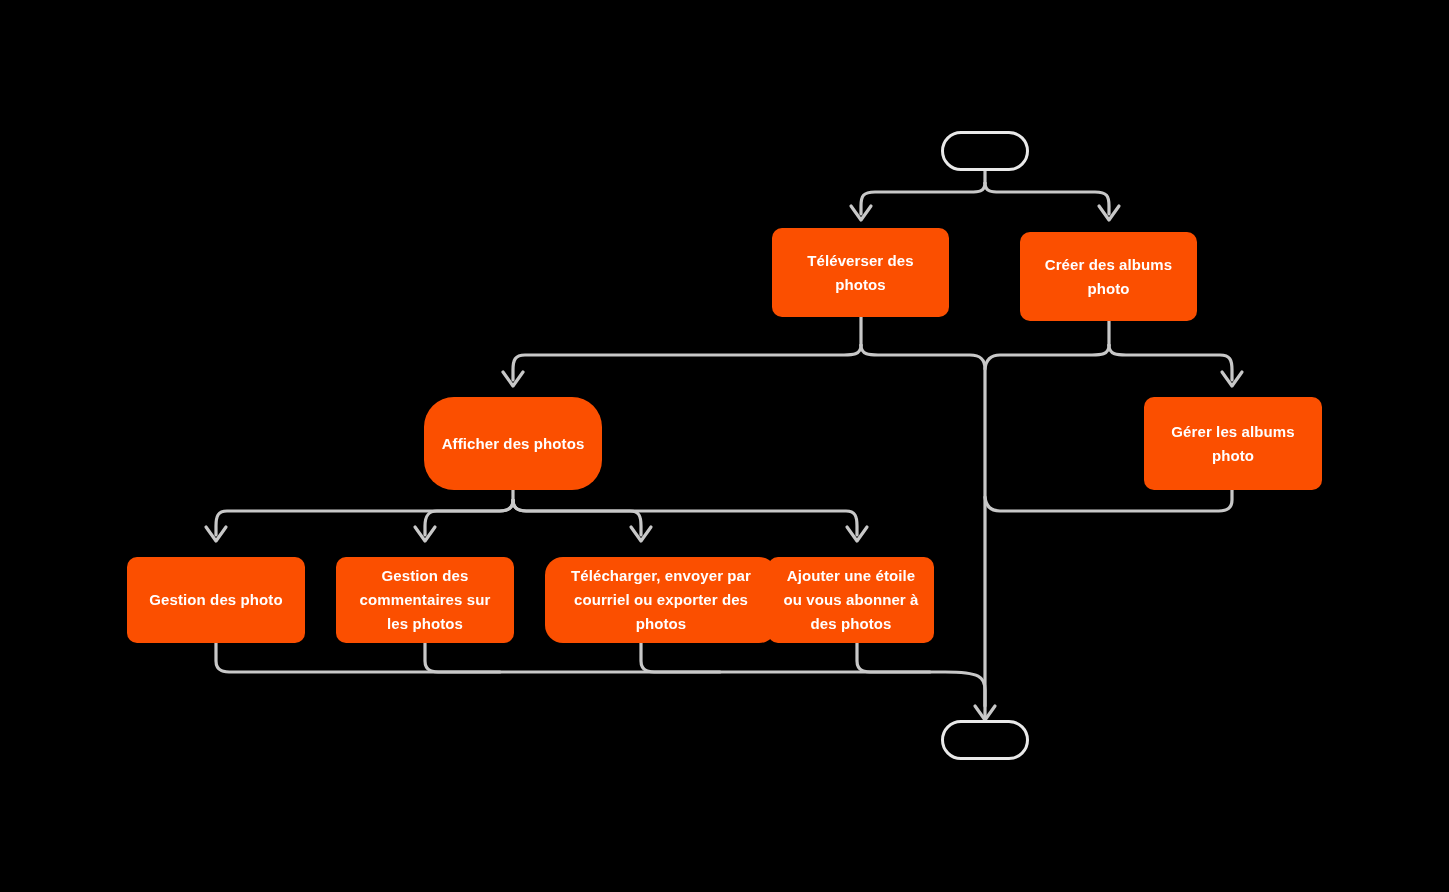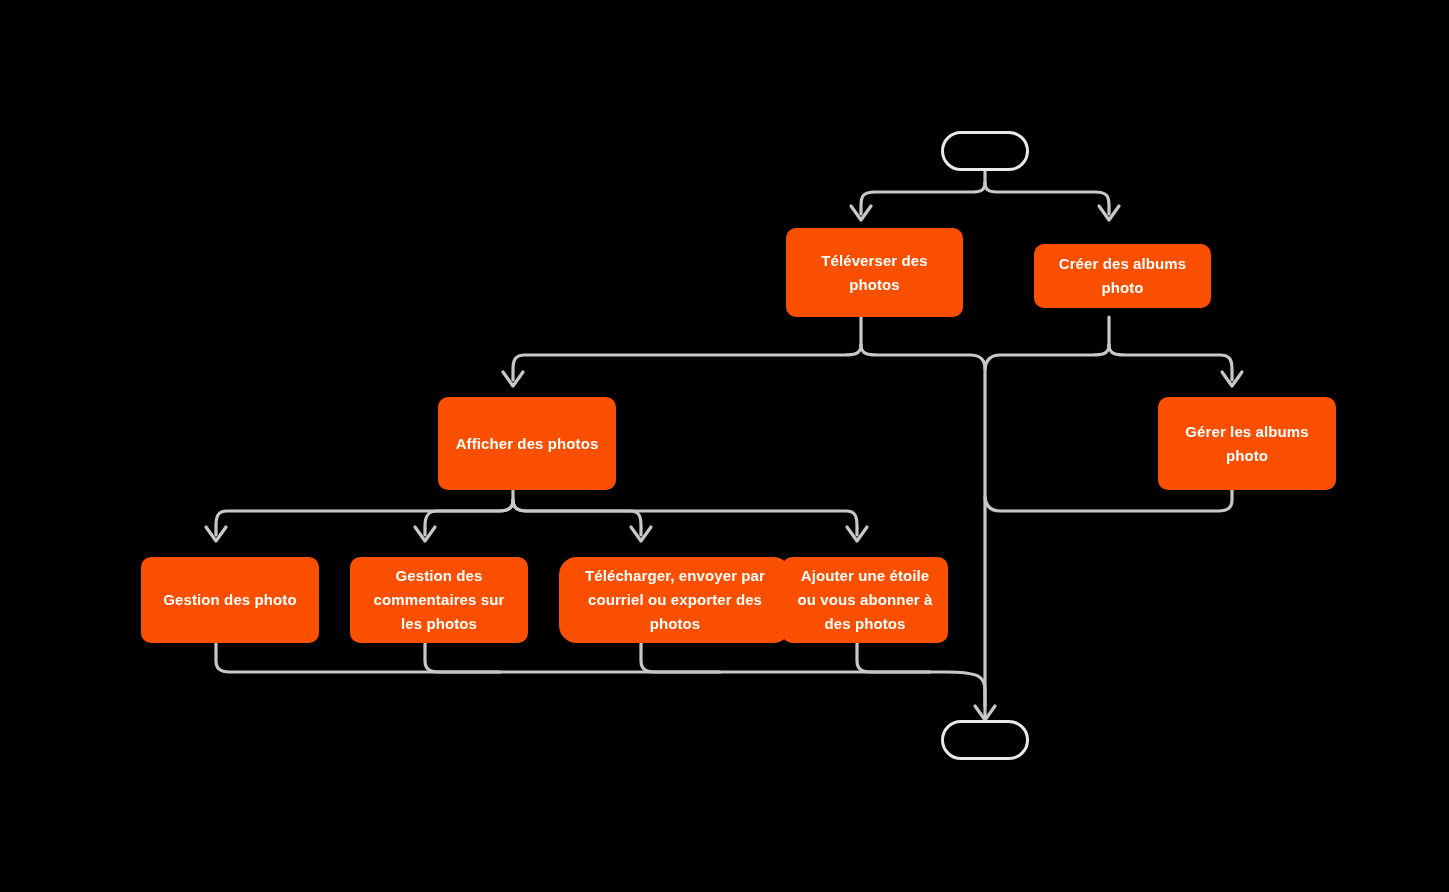--- a/index.html
+++ b/index.html
@@ -35,21 +35,20 @@
     text-align: center;
     border-radius: 10px;
     background: #fb4f00;
     color: #ffffff;
     font-weight: bold;
     font-size: 15px;
     line-height: 24px;
     letter-spacing: 0.1px;
     padding: 4px 12px;
     z-index: 2;
-    margin-left: 14px;
   }
   .node-label {
     display: block;
     width: 100%;
   }
   .terminal {
     position: absolute;
     box-sizing: border-box;
     border: 3px solid #e9e9e9;
     border-radius: 22px;
@@ -106,25 +105,25 @@
   </svg>
 
   <div class="terminal" style="left:941px; top:131px; width:88px; height:40px;">
     <span></span>
   </div>
 
   <div class="node" style="left:772px; top:228px; width:177px; height:89px;">
     <span class="node-label">Téléverser des photos</span>
   </div>
 
-  <div class="node" style="left:1020px; top:244px; width:177px; height:64px;">
+  <div class="node" style="left:1020px; top:232px; width:177px; height:89px;">
     <span class="node-label">Créer des albums photo</span>
   </div>
 
-  <div class="node" style="left:424px; top:397px; width:178px; height:93px;">
+  <div class="node" style="left:424px; top:397px; width:178px; height:93px;border-radius:30px;">
     <span class="node-label">Afficher des photos</span>
   </div>
 
   <div class="node" style="left:1144px; top:397px; width:178px; height:93px;">
     <span class="node-label">Gérer les albums photo</span>
   </div>
 
   <div class="node" style="left:127px; top:557px; width:178px; height:86px;">
     <span class="node-label">Gestion des photo</span>
   </div>

